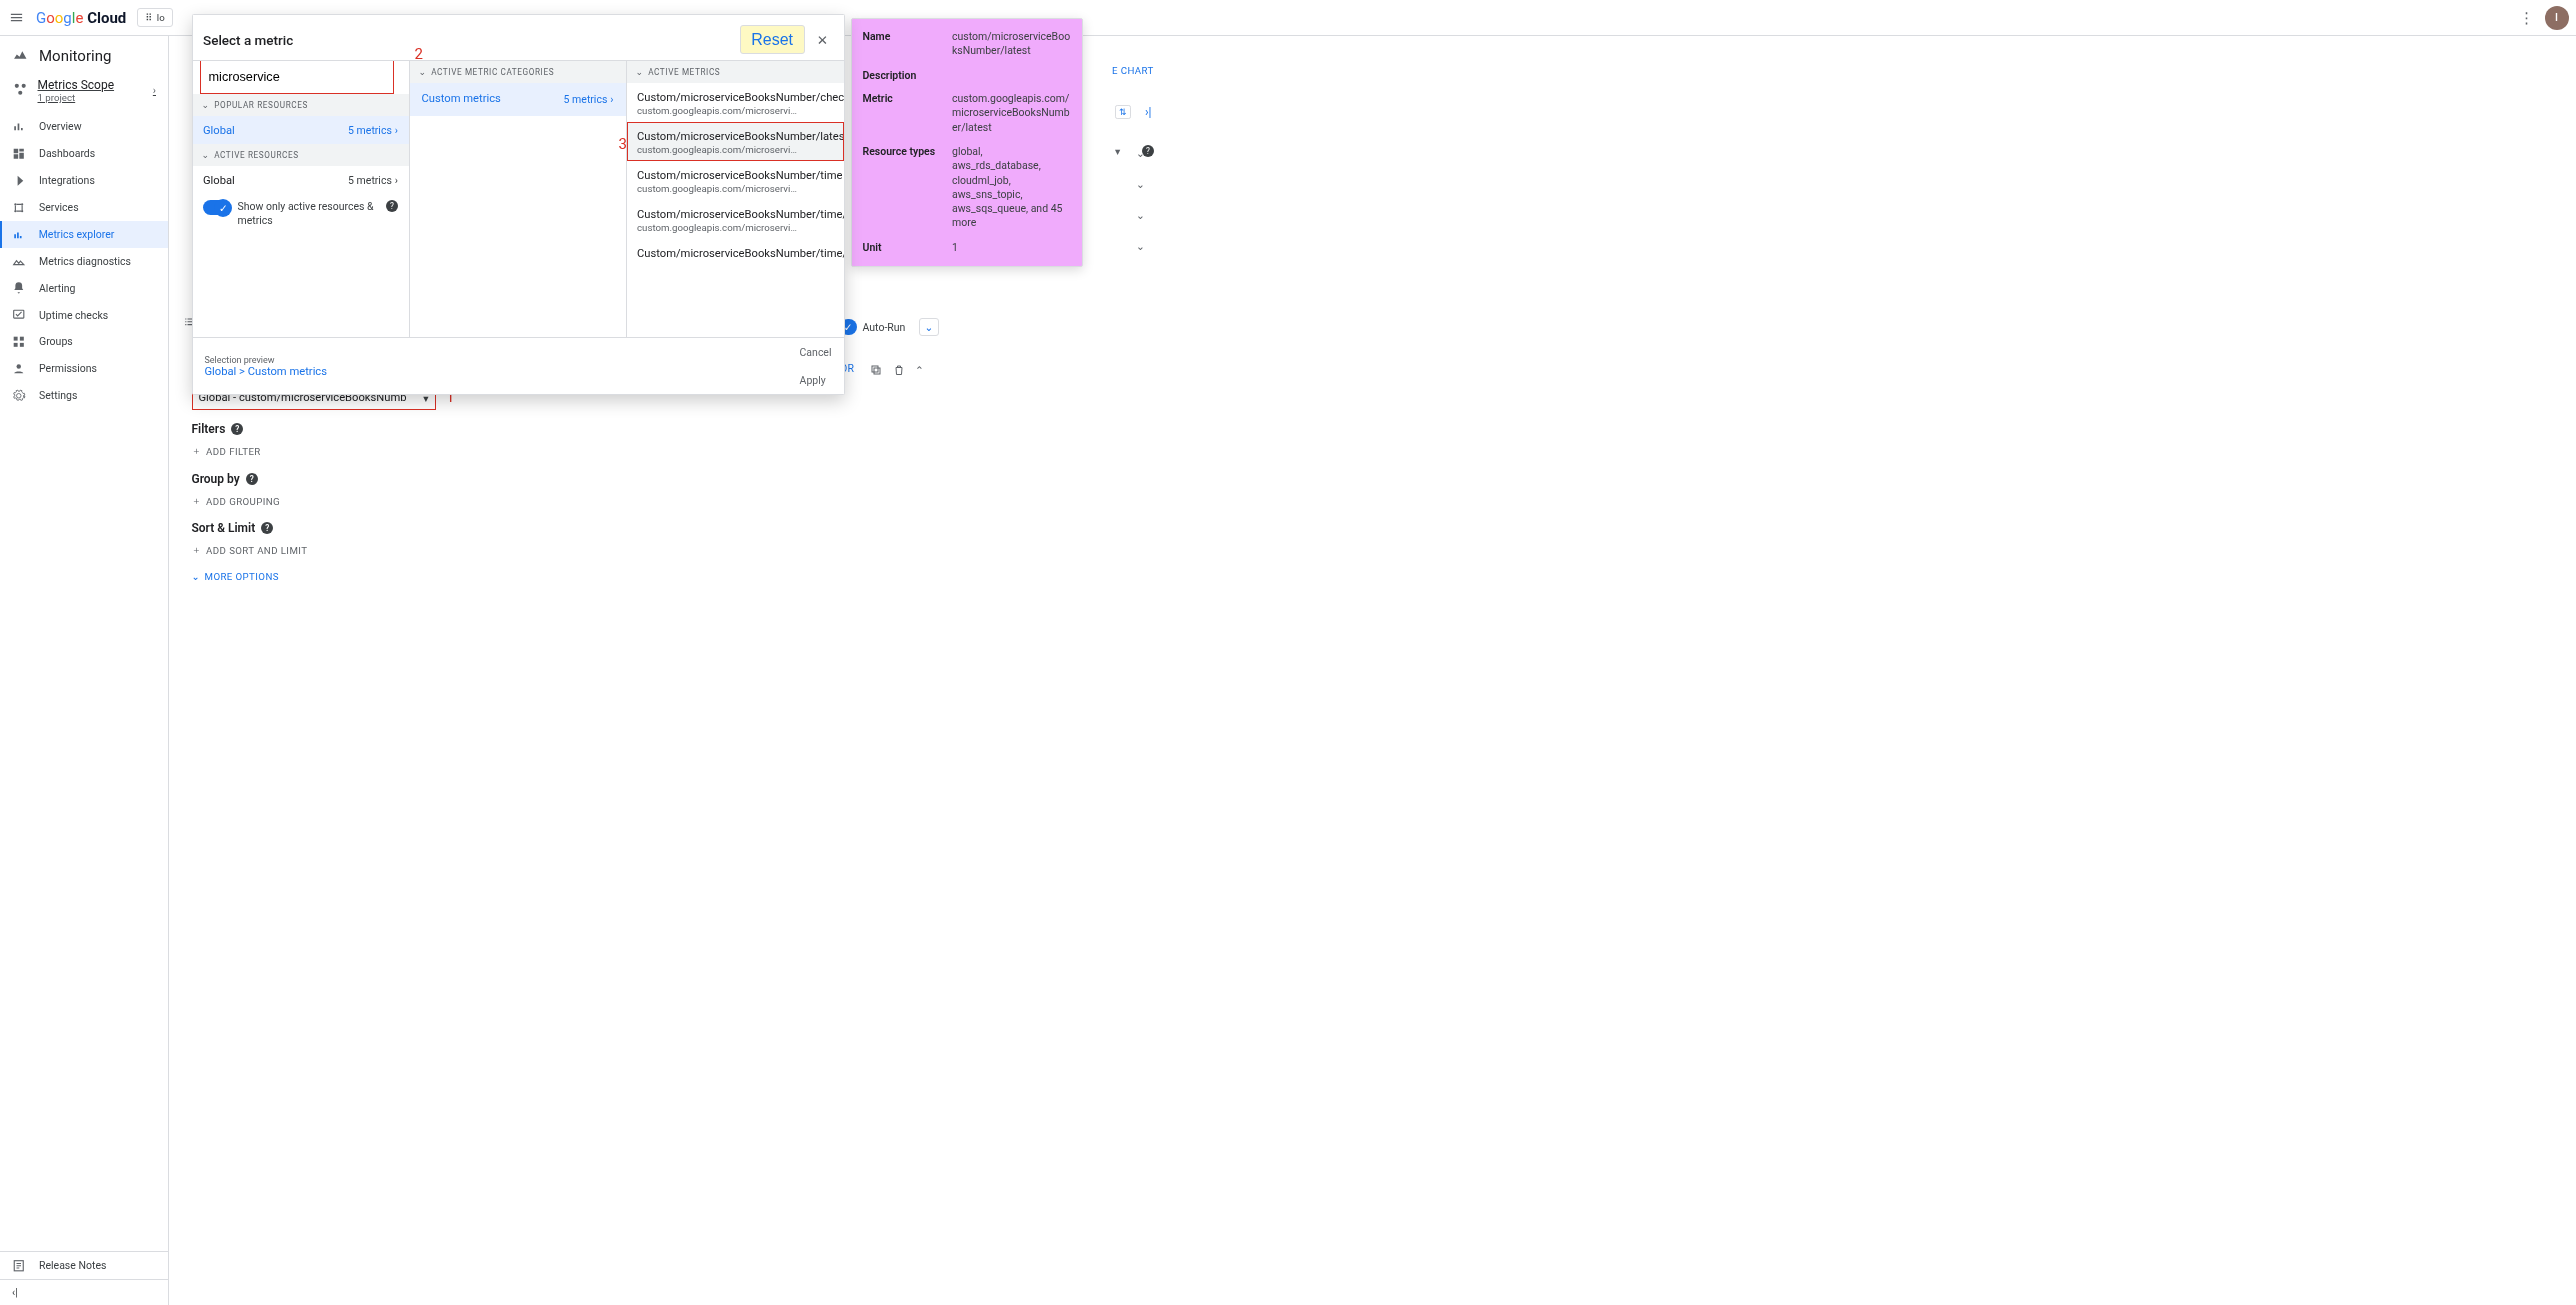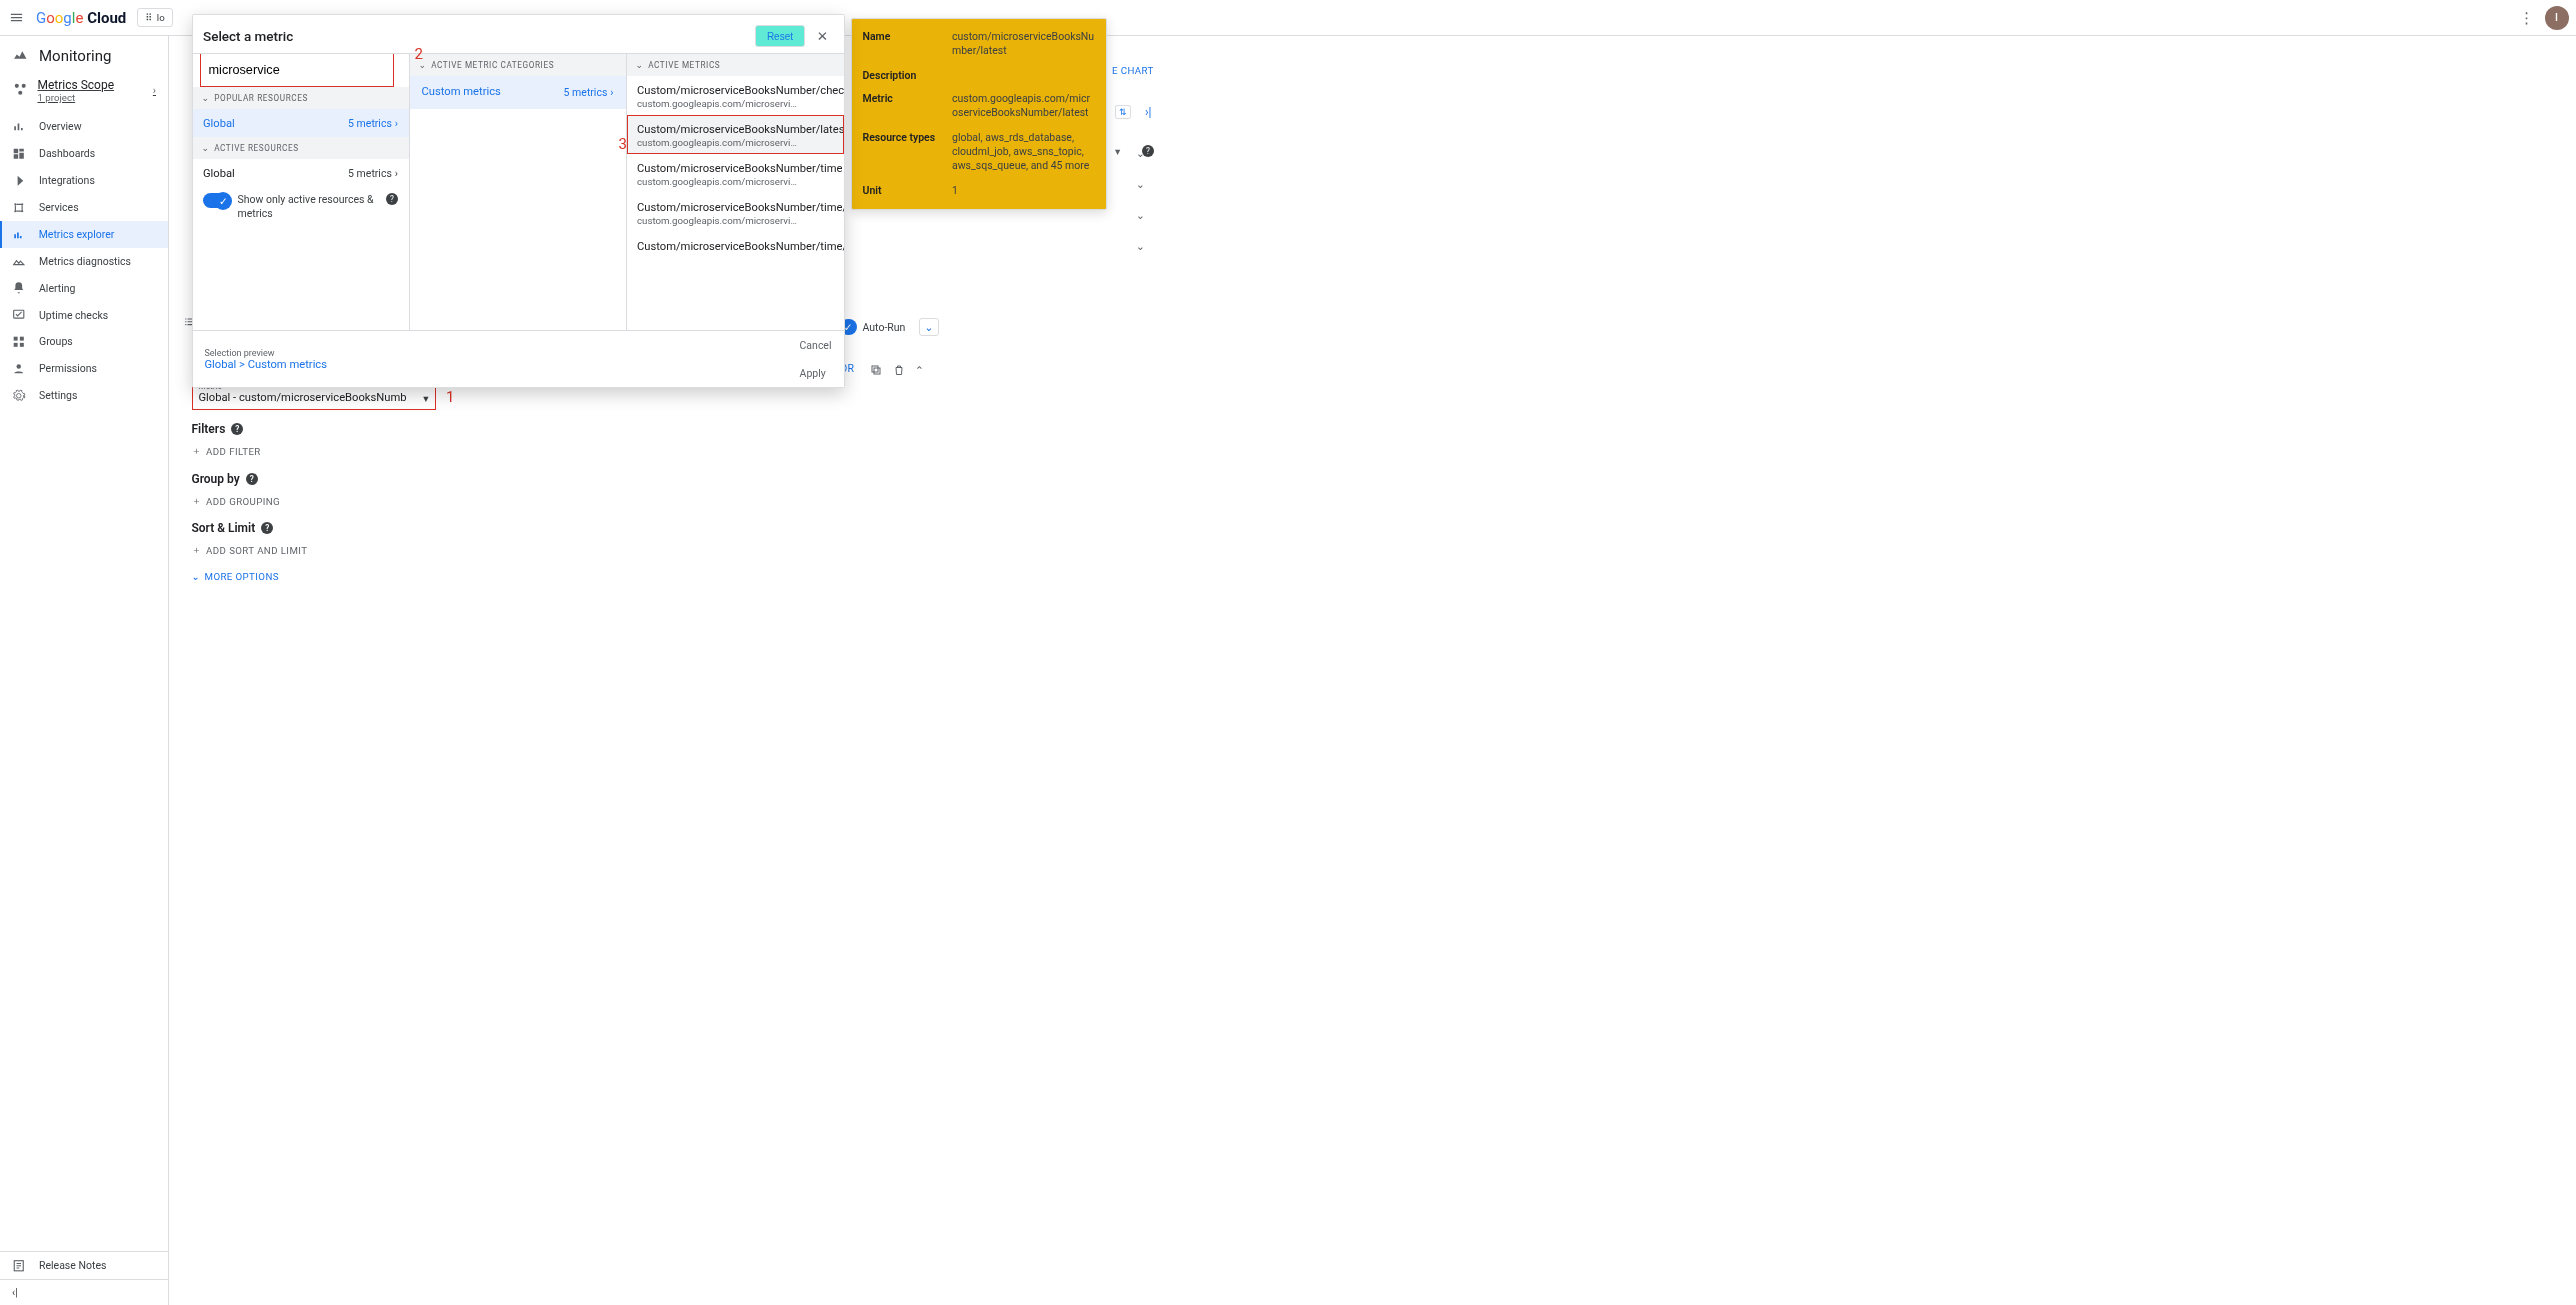--- a/index.html
+++ b/index.html
@@ -33,21 +33,21 @@
   .nav-subfooter { border-top:0.7px solid #dadce0; padding:6px 12px; }
   .collapse-chev { display:flex; align-items:center; }
 
   
   .main { flex:1; position:relative; background:#fff; }
 
   
   .metric-dialog { position:absolute; left:22.5px; top:-22.5px; width:653px; background:#fff; border:0.7px solid #dadce0; border-radius:1.5px; box-shadow:0 6px 18px rgba(0,0,0,0.2); z-index:10; }
   .md-head { display:flex; align-items:center; justify-content:space-between; padding:10.5px 10.5px 6px; }
   .md-title { font-size:13.5px; font-weight:500; color:#202124; }
-  .md-reset { background:#5eead4; border:0.7px solid #dadce0; color:#1a73e8; border-radius:3px; padding:4.5px 10.5px; font-size:10px; cursor:pointer;margin-left:12px; }
+  .md-reset { background:#fef9c3; border:0.7px solid #dadce0; color:#1a73e8; border-radius:3px; padding:4.5px 10.5px; font-size:16px; cursor:pointer;margin-left:12px; }
   .md-close { width:21px; text-align:center; color:#5f6368; cursor:pointer; font-size:13.5px; }
   .md-head-right { display:flex; align-items:center; gap:7.5px; }
 
   .md-columns { display:flex; border-top:0.7px solid #dadce0; height:277px; }
   .md-col { border-right:0.7px solid #dadce0; overflow:hidden; }
   .md-col.c1 { width:217px; }
   .md-col.c2 { flex:1; }
   .md-col.c3 { width:217px; border-right:none; overflow-y:auto; }
 
   .md-search { margin:-0.7px 0 0; padding:0; }
@@ -97,21 +97,21 @@
   .builder .more { color:#1a73e8; font-size:9.7px; letter-spacing:0.4px; display:flex; align-items:center; gap:4.5px; cursor:pointer; }
 
   
   .autorun { position:absolute; left:671px; top:282px; display:flex; align-items:center; gap:6px; }
   .autorun .chk { width:16.5px; height:16.5px; border-radius:50%; background:#1a73e8; color:#fff; display:flex; align-items:center; justify-content:center; font-size:10.5px; }
   .autorun .expand { color:#1a73e8; padding:1.5px 4.5px; border:0.7px solid #dadce0; border-radius:3px; font-size:10.5px; margin-left:7.5px; }
   .or-pill { position:absolute; left:671px; top:326px; color:#1a73e8; font-size:10.5px; letter-spacing:0.4px; }
   .tool-icons { position:absolute; left:701px; top:328px; display:flex; gap:10.5px; color:#5f6368; }
 
   
-  .right-panel { position:absolute; left:682px; top:-18px; width:256px; background:#eab308; border:0.7px solid #dadce0; box-shadow:0 3px 12px rgba(0,0,0,.15); border-radius:2.2px; padding:6px 0; z-index:9; }
+  .right-panel { position:absolute; left:682px; top:-18px; width:232px; background:#f0abfc; border:0.7px solid #dadce0; box-shadow:0 3px 12px rgba(0,0,0,.15); border-radius:2.2px; padding:6px 0; z-index:9; }
   .rp-row { display:flex; padding:5.2px 10.5px; gap:7.5px; align-items:flex-start; }
   .rp-row .k { width:82px; font-size:10.5px; font-weight:600; color:#202124; flex-shrink:0; }
   .rp-row .v { font-size:10.5px; color:#3c4043; line-height:1.35; word-break:break-word; }
   .chart-btn { position:absolute; left:943px; top:28.5px; color:#1a73e8; font-size:9.7px; letter-spacing:0.4px; }
   .updown { position:absolute; left:946px; top:69px; color:#1a73e8; border:0.7px solid #dadce0; padding:1.5px 3px; border-radius:2.2px; font-size:9px; line-height:1; }
   .last-arrow { position:absolute; left:976px; top:69px; color:#1a73e8; font-size:12px; }
 
   
   .dd-col { position:absolute; left:967px; top:111px; display:flex; flex-direction:column; gap:18px; color:#5f6368; }
 

